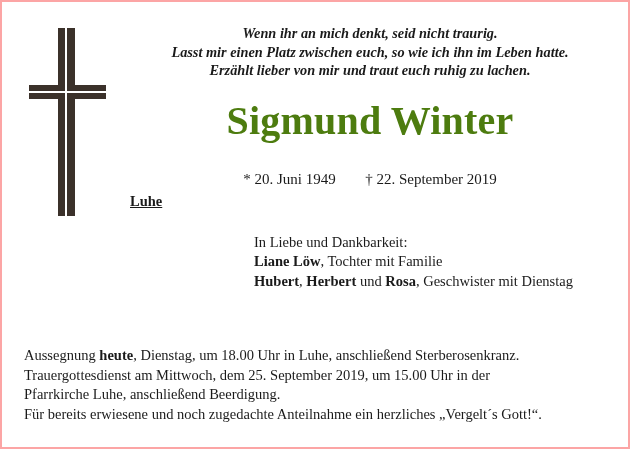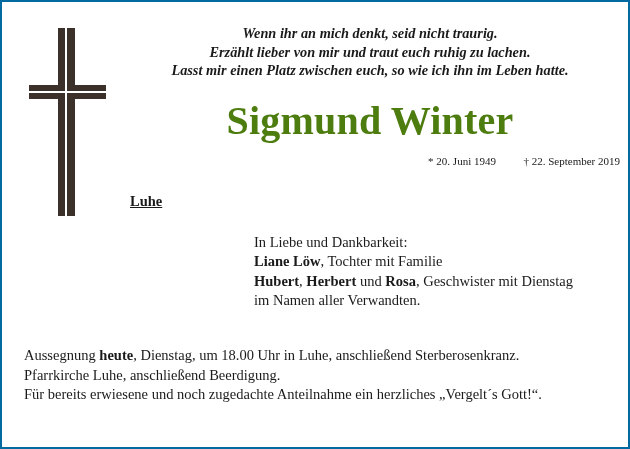--- a/index.html
+++ b/index.html
@@ -11,21 +11,21 @@
     font-family: "Liberation Serif", "DejaVu Serif", serif;
     color: #1a1a1a;
   }
 
   .page {
     position: relative;
     width: 630px;
     height: 449px;
     background: #ffffff;
     box-sizing: border-box;
-    border: 2px solid #0369a1;
+    border: 2px solid #fca5a5;
     overflow: hidden;
   }
 
   
   .cross {
     position: absolute;
     left: 27px;
     top: 26px;
     width: 77px;
     height: 188px;
@@ -90,24 +90,24 @@
     font-size: 40px;
     line-height: 46px;
     letter-spacing: 0.2px;
     color: #4d7c0f;
   }
 
   
   .dates {
     position: absolute;
     left: 118px;
-    top: 150px;
+    top: 168px;
     width: 500px;
-    text-align: right;
-    font-size: 11px;
+    text-align: center;
+    font-size: 15px;
     line-height: 19px;
   }
   .dates .gap { display: inline-block; width: 22px; }
 
   
   .place {
     position: absolute;
     left: 128px;
     top: 190px;
     font-weight: bold;
@@ -146,46 +146,46 @@
 
   <div class="cross">
     <div class="bar stem"></div>
     <div class="bar arm"></div>
     <div class="stem-stripe"></div>
     <div class="arm-stripe"></div>
   </div>
 
   <div class="verse">
     <div>Wenn ihr an mich denkt, seid nicht traurig.</div>
+    <div>Lasst mir einen Platz zwischen euch, so wie ich ihn im Leben hatte.</div>
     <div>Erzählt lieber von mir und traut euch ruhig zu lachen.</div>
-    <div>Lasst mir einen Platz zwischen euch, so wie ich ihn im Leben hatte.</div>
   </div>
 
   <div class="name">Sigmund Winter</div>
 
   <div class="dates">
     <span>* 20. Juni 1949</span>
     <span class="gap"></span>
     <span>† 22. September 2019</span>
   </div>
 
   <div class="place">Luhe</div>
 
   <div class="family">
     <div class="intro">In Liebe und Dankbarkeit:</div>
     <div>
       <b>Liane Löw</b><span>, Tochter mit Familie</span>
     </div>
     <div>
       <b>Hubert</b><span>, </span><b>Herbert</b><span> und </span><b>Rosa</b><span>, Geschwister mit Dienstag</span>
     </div>
-    <div>im Namen aller Verwandten.</div>
   </div>
 
   <div class="details">
     <div>
       <span>Aussegnung </span><b>heute</b><span>, Dienstag, um 18.00 Uhr in Luhe, anschließend Sterberosenkranz.</span>
     </div>
+    <div>Trauergottesdienst am Mittwoch, dem 25. September 2019, um 15.00 Uhr in der</div>
     <div>Pfarrkirche Luhe, anschließend Beerdigung.</div>
     <div>Für bereits erwiesene und noch zugedachte Anteilnahme ein herzliches „Vergelt´s Gott!“.</div>
   </div>
 
 </div>
 
 </body></html>

